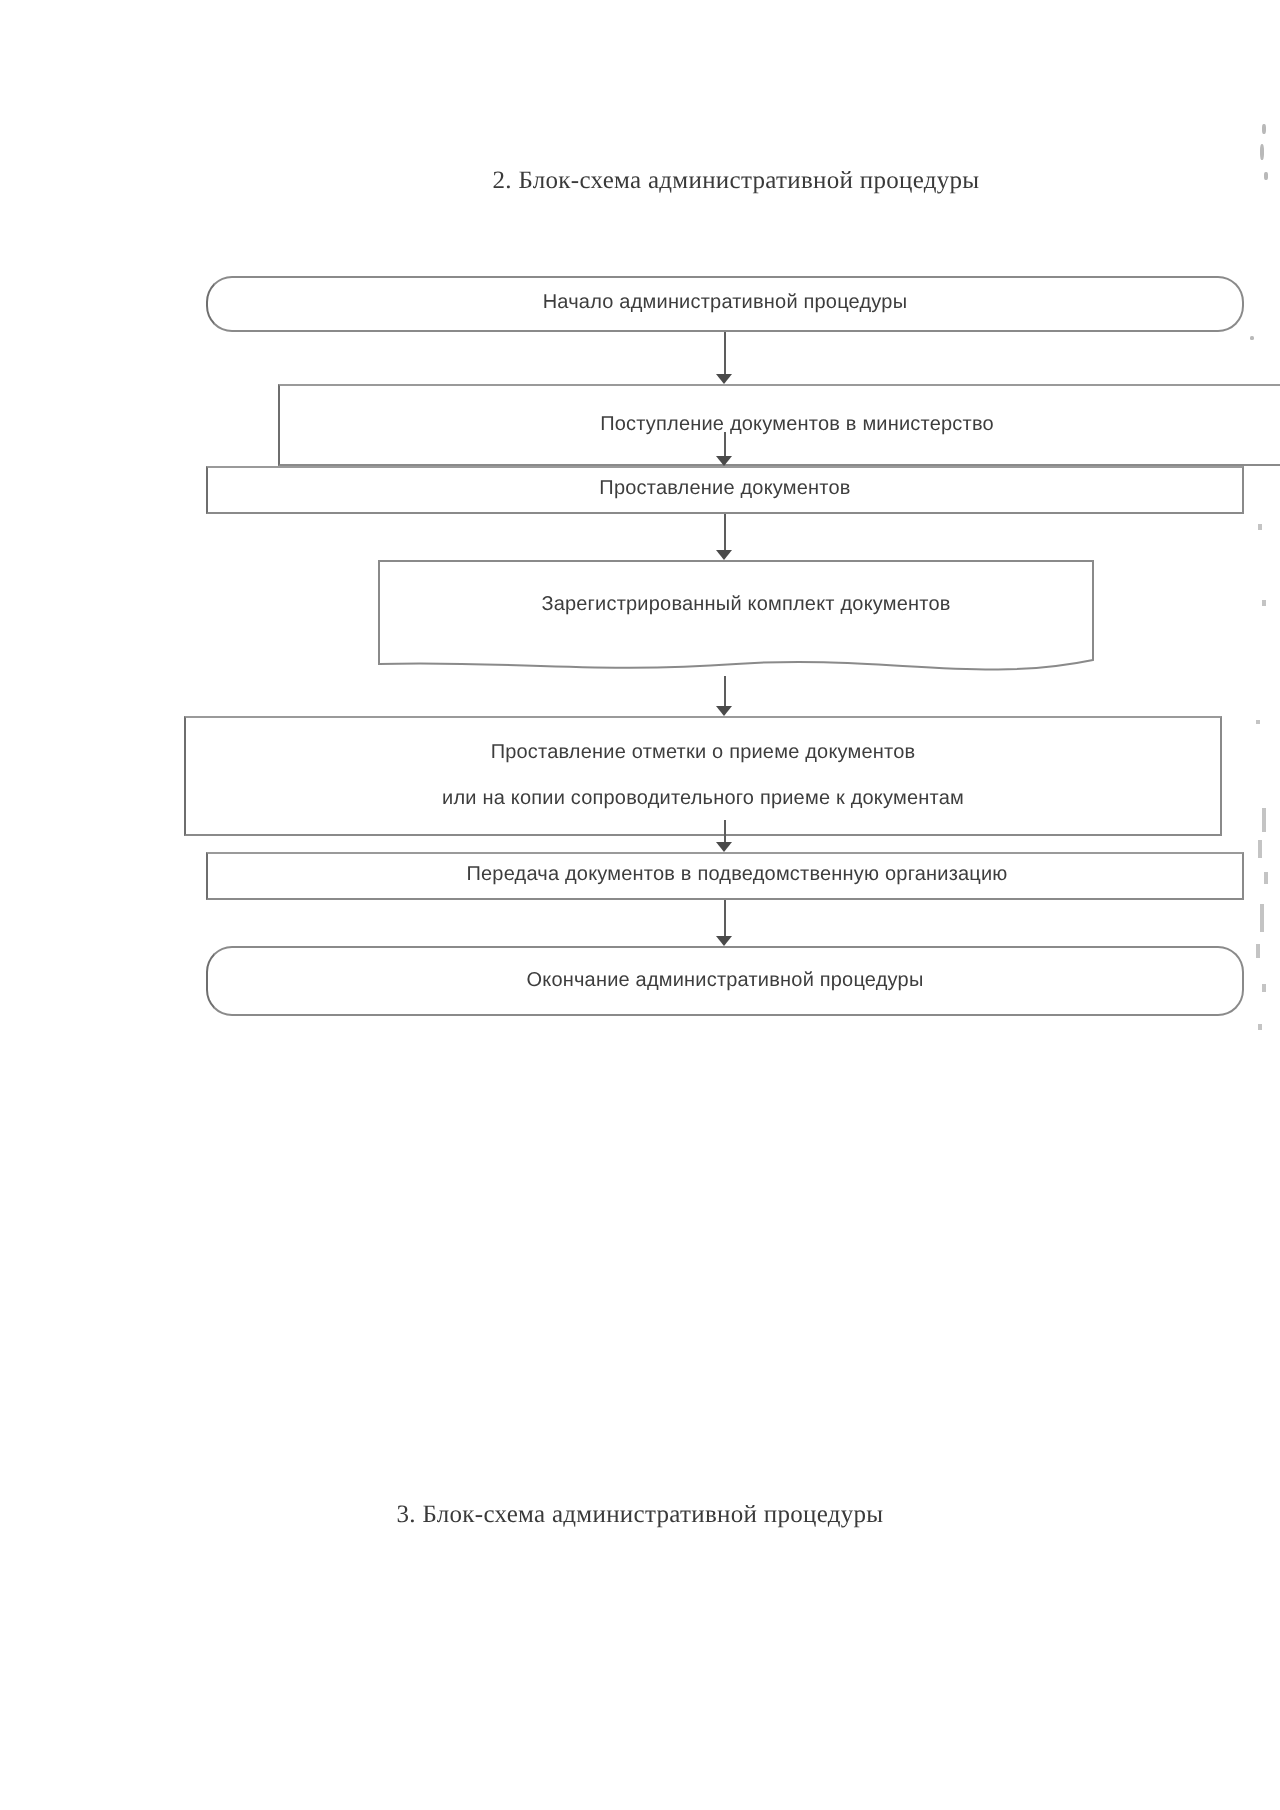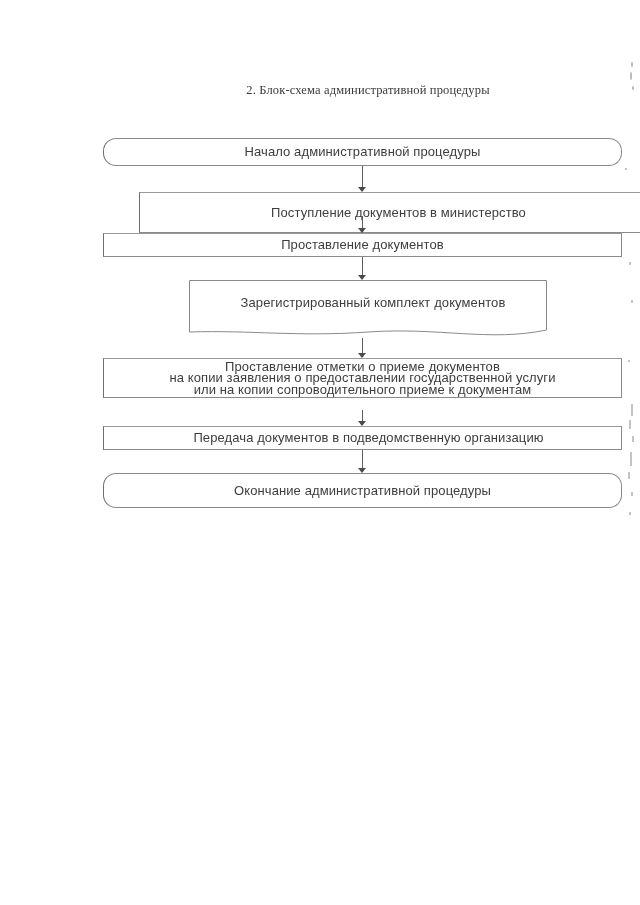--- a/index.html
+++ b/index.html
@@ -58,21 +58,21 @@
 
   
   .node {
     position: absolute;
     box-sizing: border-box;
     display: flex;
     align-items: center;
     justify-content: center;
     text-align: center;
     font-family: "Liberation Sans", sans-serif;
-    font-size: 13px;
+    font-size: 10px;
     line-height: 11.5px;
     color: #3d3d3d;
     letter-spacing: 0.1px;
     background: transparent;
   }
   .node .node-label { display: block; width: 100%; padding: 0 6px; }
 
   .node-rect {
     border: 1px solid #8a8a8a;
     border-top-color: #9a9a9a;
@@ -175,24 +175,24 @@
         <path d="M0.5,0.5 L357.5,0.5 L357.5,50 C300,62 250,47 179,52 C110,57 60,50 0.5,52 Z" fill="none" stroke="#8a8a8a" stroke-width="1"></path>
       </svg>
       <span class="node-label" style="margin-bottom:12px;">Зарегистрированный комплект документов</span>
     </div>
 
     <div class="connector" style="left:357px; top:338px; height:20px;">
       <span class="stem"></span>
         <span class="head"></span>
     </div>
 
-    <div class="node node-rect" style="left:103px; top:358px; width:519px; height:40px;">
+    <div class="node node-rect" style="left:92px; top:358px; width:519px; height:60px;">
       <span class="node-label">
         <span>Проставление отметки о приеме документов</span><br>
-        <span>на копии заявления о предоставлении государственной услуги</span><br>
+        <br>
         <span>или на копии сопроводительного приеме к документам</span>
       </span>
     </div>
 
     <div class="connector" style="left:357px; top:410px; height:16px;">
       <span class="stem"></span>
         <span class="head"></span>
     </div>
 
     <div class="node node-rect" style="left:103px; top:426px; width:519px; height:24px;padding-left:12px;">
@@ -203,20 +203,21 @@
       <span class="stem"></span>
         <span class="head"></span>
     </div>
 
     <div class="node node-rounded" style="left:103px; top:473px; width:519px; height:35px;border-radius:13px;">
       <span class="node-label">Окончание административной процедуры</span>
     </div>
 
   </div>
 
+  <div id="bottom-title">3. Блок-схема административной процедуры</div>
 
   <div>
     <div class="speck" style="left:631px; top:62px;  width:2px; height:5px;"></div>
     <div class="speck" style="left:630px; top:72px;  width:2px; height:8px;"></div>
     <div class="speck" style="left:632px; top:86px;  width:2px; height:4px;"></div>
     <div class="margin-mark" style="left:629px; top:262px; width:2px; height:3px;"></div>
     <div class="margin-mark" style="left:631px; top:300px; width:2px; height:3px;"></div>
     <div class="margin-mark" style="left:628px; top:360px; width:2px; height:2px;"></div>
     <div class="margin-mark" style="left:631px; top:404px; width:2px; height:12px;"></div>
     <div class="margin-mark" style="left:629px; top:420px; width:2px; height:9px;"></div>

